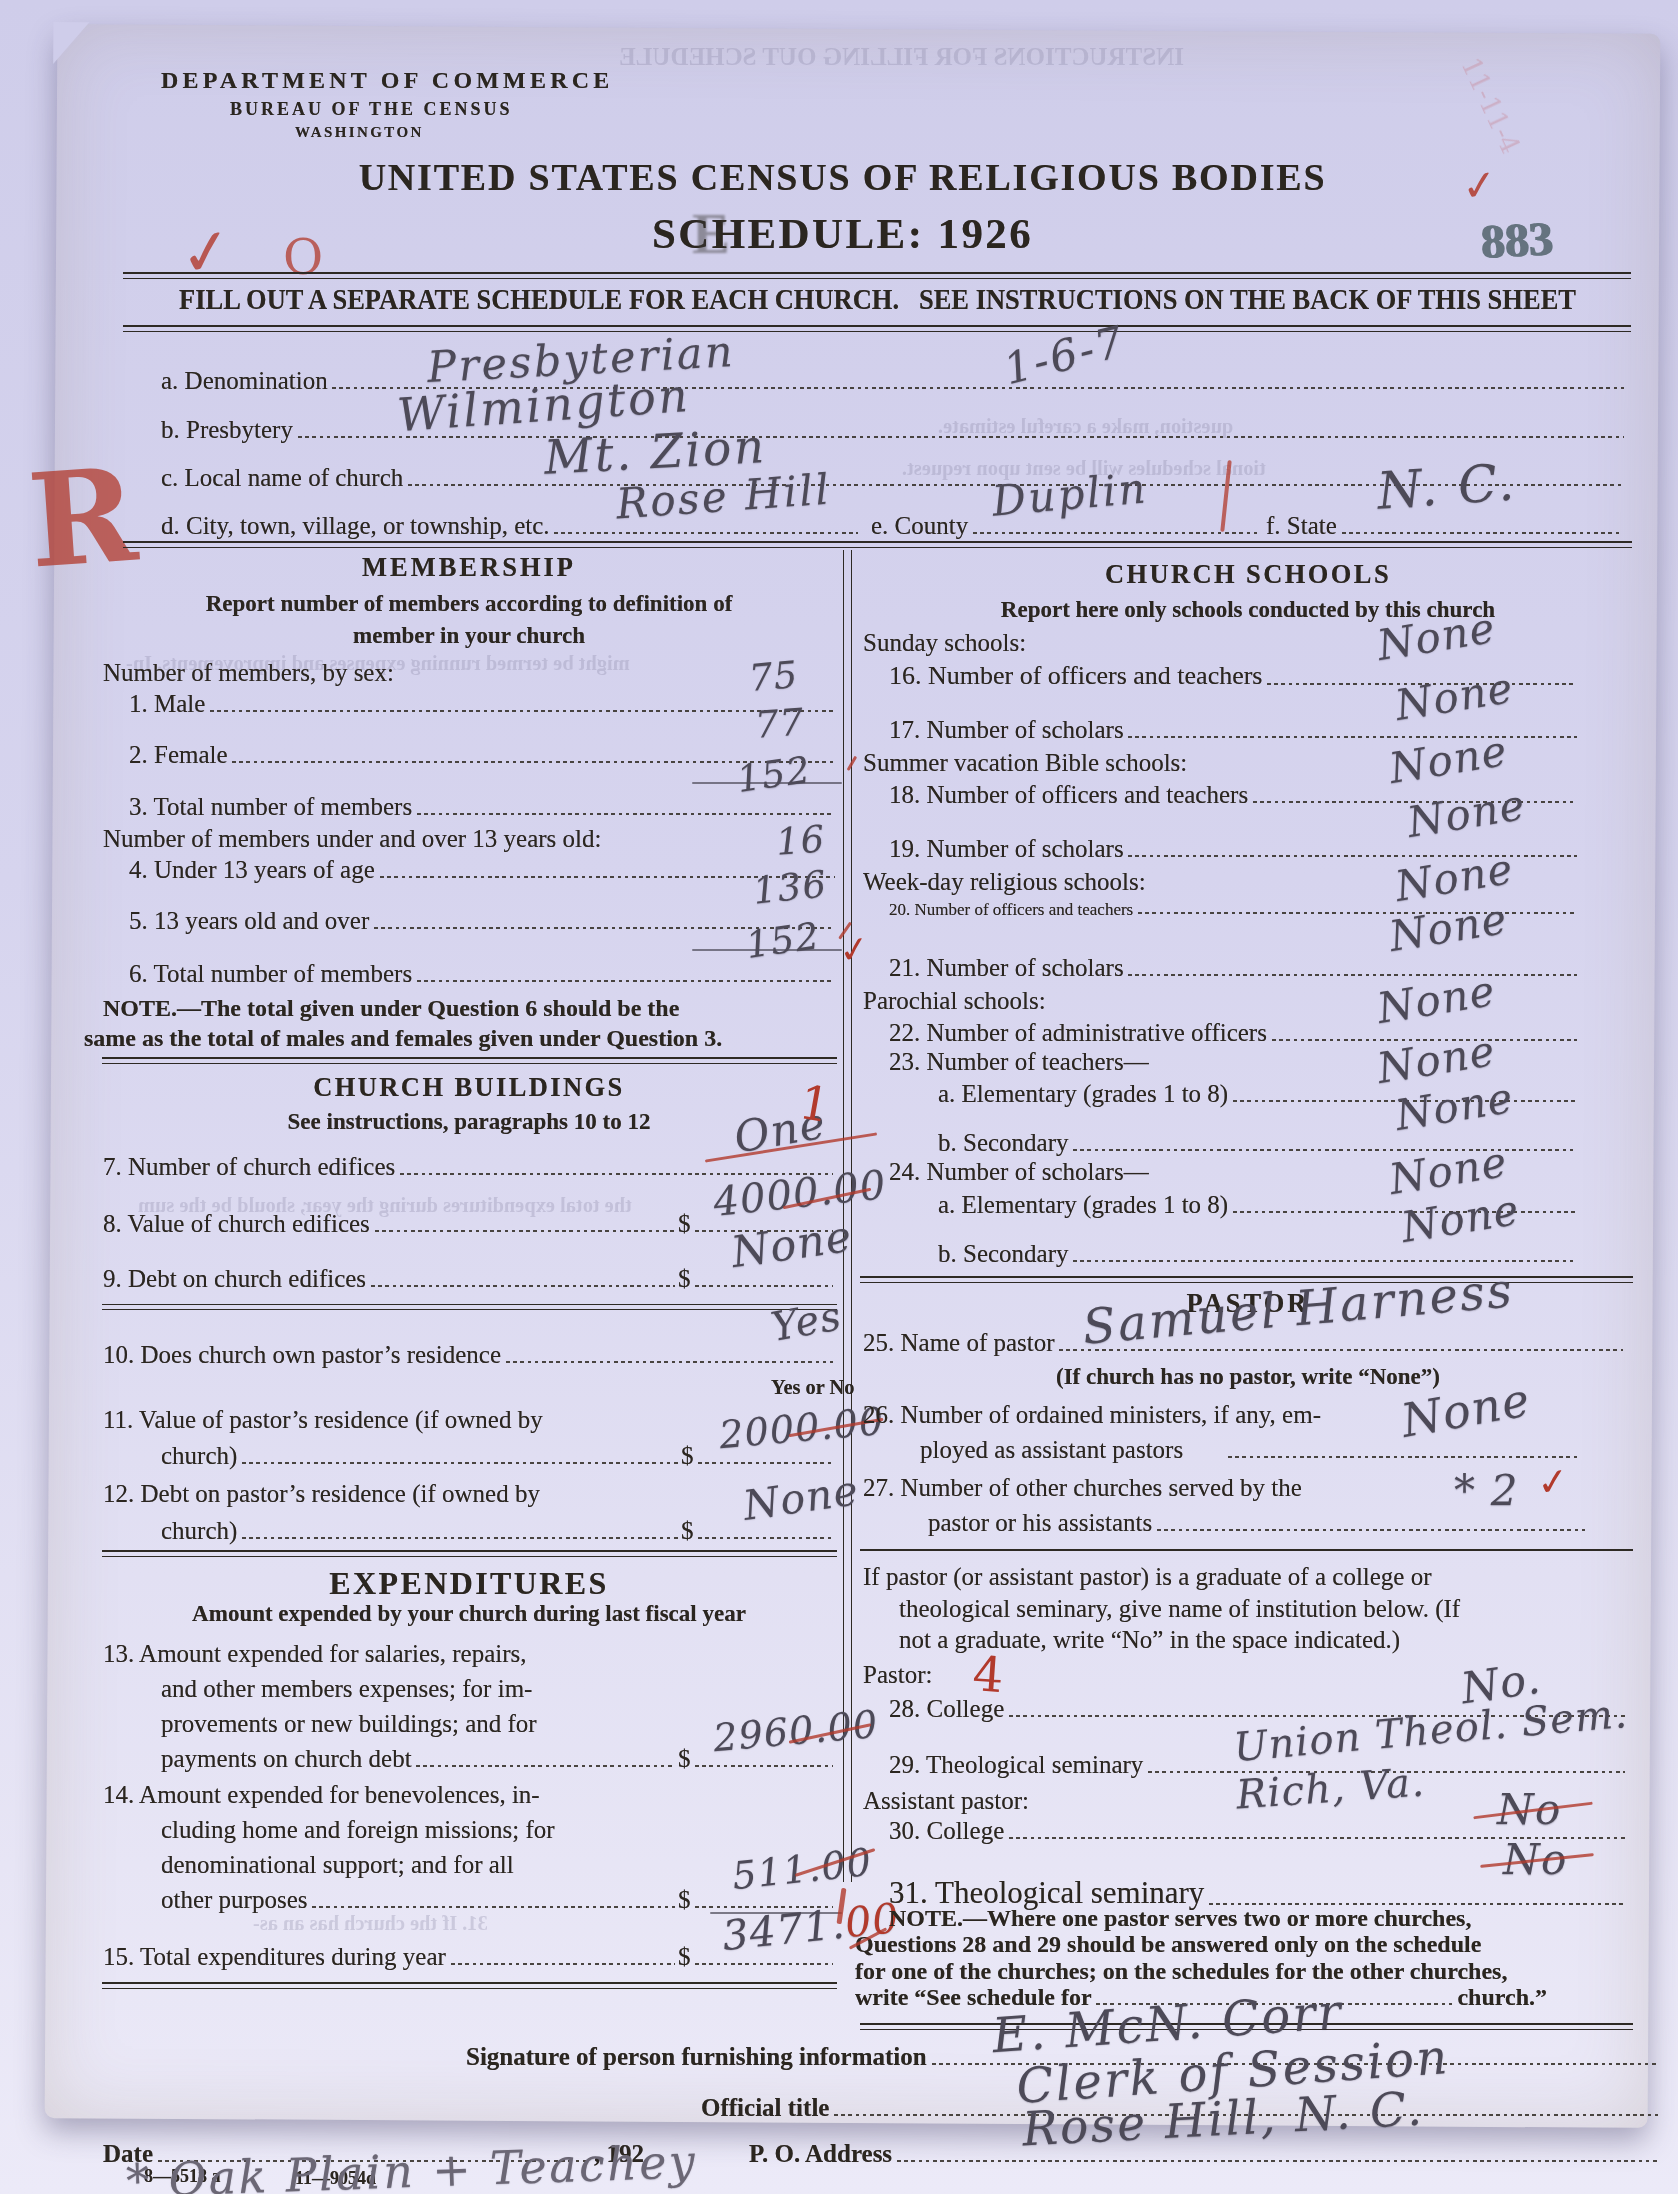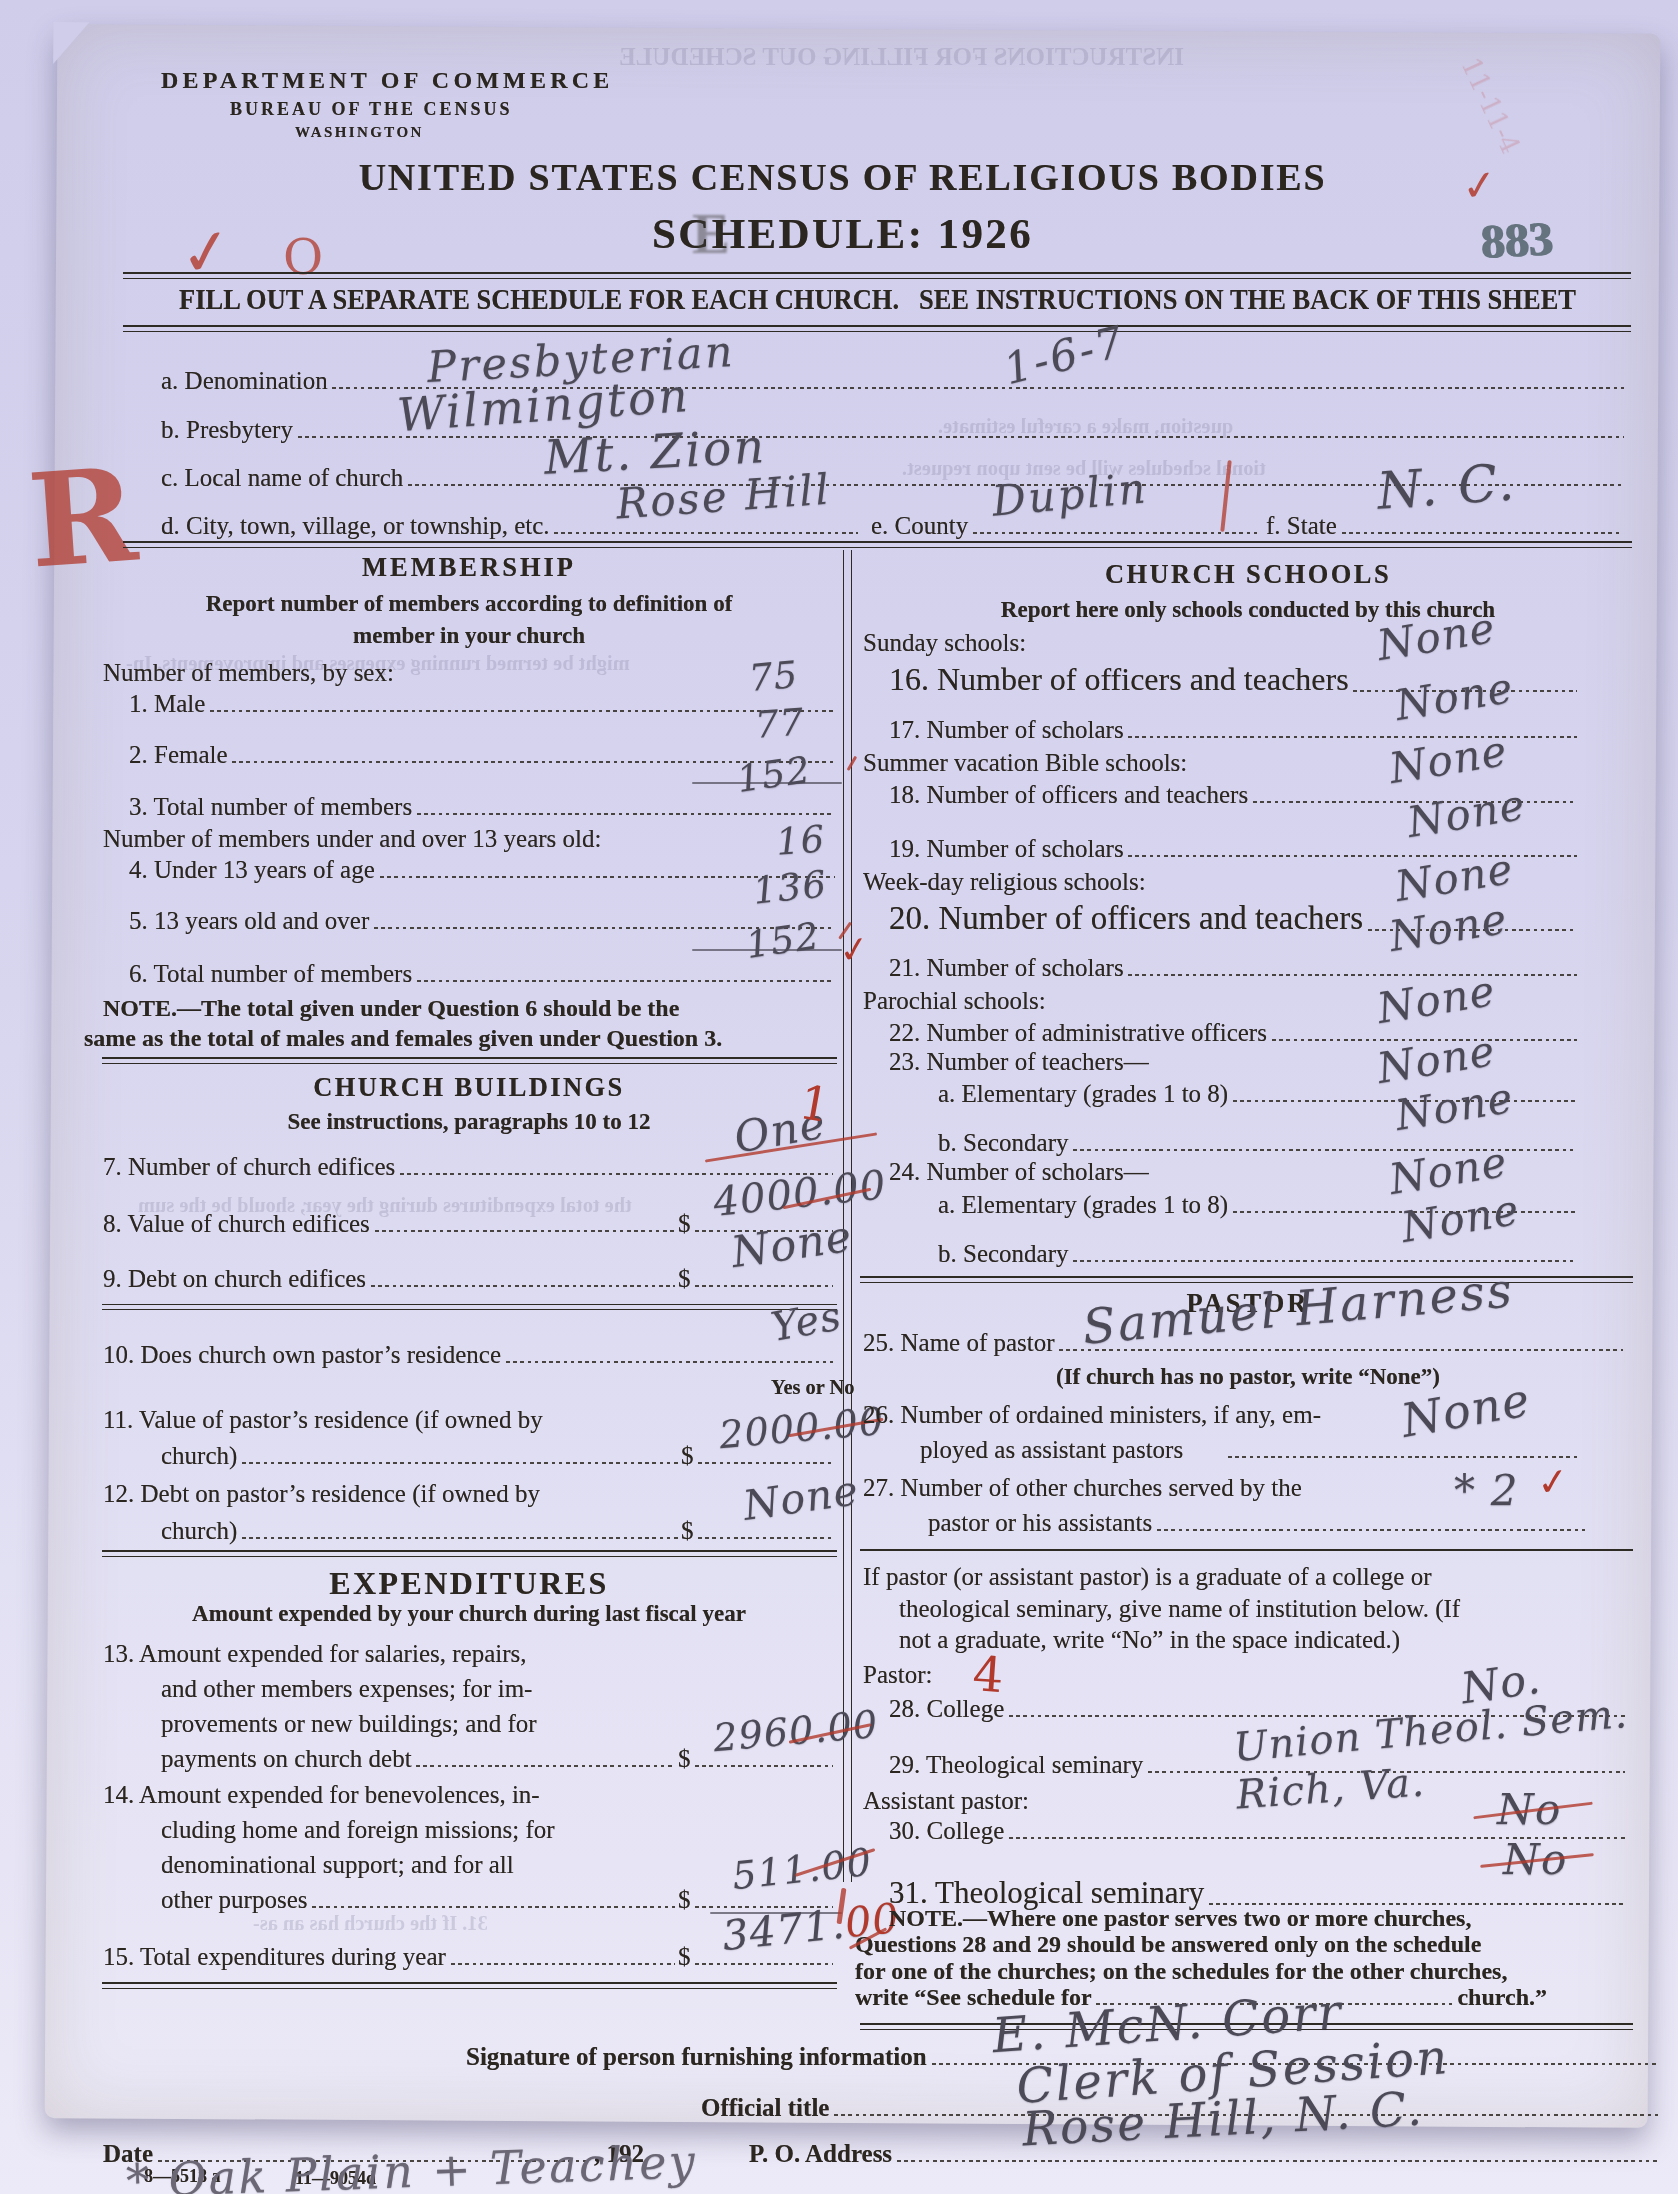--- a/index.html
+++ b/index.html
@@ -262,21 +262,21 @@
 <div class="hw" style="left:722px;top:1903px;font-size:41px;transform:rotate(-6deg);">
   <span>3471.</span><span style="color:#b23a2c;">00</span>
 </div>
 <div class="strike" style="left:839px;top:1888px;width:4.8px;height:36px;transform:rotate(8deg);"></div>
 <div class="drule" style="left:102px;top:1982px;width:735px;"></div>
 
 <div class="print b center" style="left:860px;top:559px;width:776px;font-size:26.5px;letter-spacing:2.4px;">CHURCH SCHOOLS</div>
 <div class="print b center" style="left:860px;top:597px;width:776px;font-size:23px;">Report here only schools conducted by this church</div>
 <div class="print" style="left:863px;top:629px;font-size:25px;">Sunday schools:</div>
 
-<div class="row" style="left:889px;top:661px;width:692px;font-size:32px;justify-content:center;">
+<div class="row" style="left:889px;top:661px;width:692px;font-size:26px;justify-content:center;">
   <span class="lbl">16. Number of officers and teachers</span>
   <div class="dots"></div>
 </div>
 <div class="hw" style="left:1377px;top:612px;font-size:42px;transform:rotate(-9deg);">None</div>
 
 <div class="row" style="left:889px;top:716px;width:692px;font-size:25px;">
   <span class="lbl">17. Number of scholars</span>
   <div class="dots"></div>
 </div>
 <div class="hw" style="left:1395px;top:672px;font-size:42px;transform:rotate(-9deg);">None</div>
@@ -291,21 +291,21 @@
 <div class="hw" style="left:1389px;top:735px;font-size:42px;transform:rotate(-9deg);">None</div>
 
 <div class="row" style="left:889px;top:835px;width:692px;font-size:25px;">
   <span class="lbl">19. Number of scholars</span>
   <div class="dots"></div>
 </div>
 <div class="hw" style="left:1407px;top:789px;font-size:42px;transform:rotate(-9deg);">None</div>
 
 <div class="print" style="left:863px;top:868px;font-size:25px;">Week-day religious schools:</div>
 
-<div class="row" style="left:889px;top:900px;width:692px;font-size:33px;">
+<div class="row" style="left:889px;top:900px;width:692px;font-size:17px;">
   <span class="lbl">20. Number of officers and teachers</span>
   <div class="dots"></div>
 </div>
 <div class="hw" style="left:1395px;top:853px;font-size:42px;transform:rotate(-9deg);">None</div>
 
 <div class="row" style="left:889px;top:954px;width:692px;font-size:25px;">
   <span class="lbl">21. Number of scholars</span>
   <div class="dots"></div>
 </div>
 <div class="hw" style="left:1389px;top:903px;font-size:42px;transform:rotate(-9deg);">None</div>

